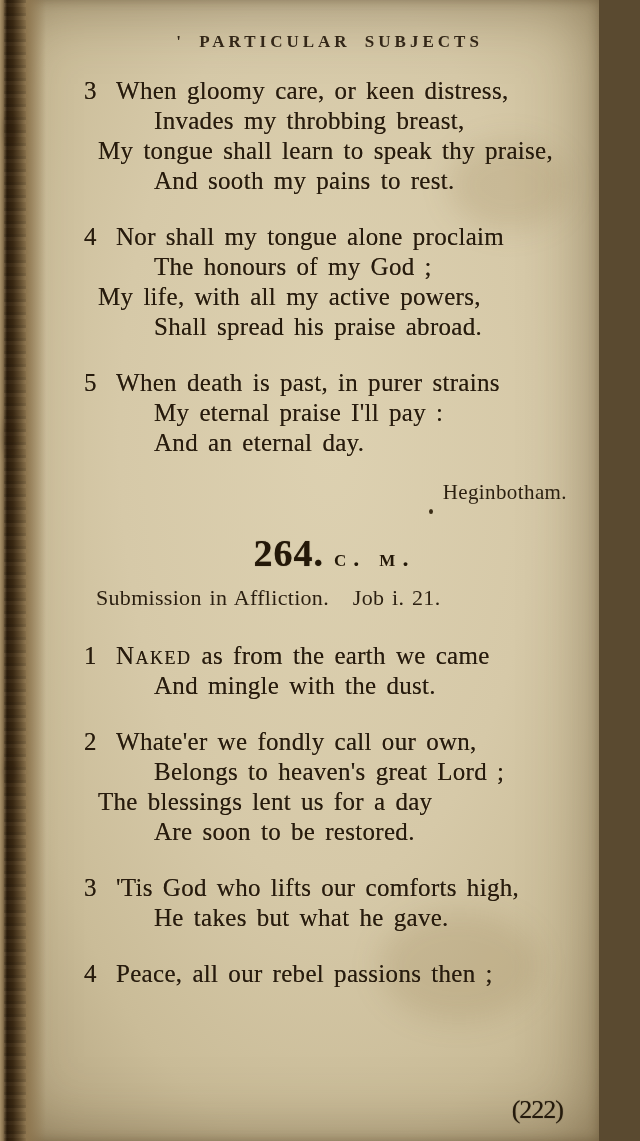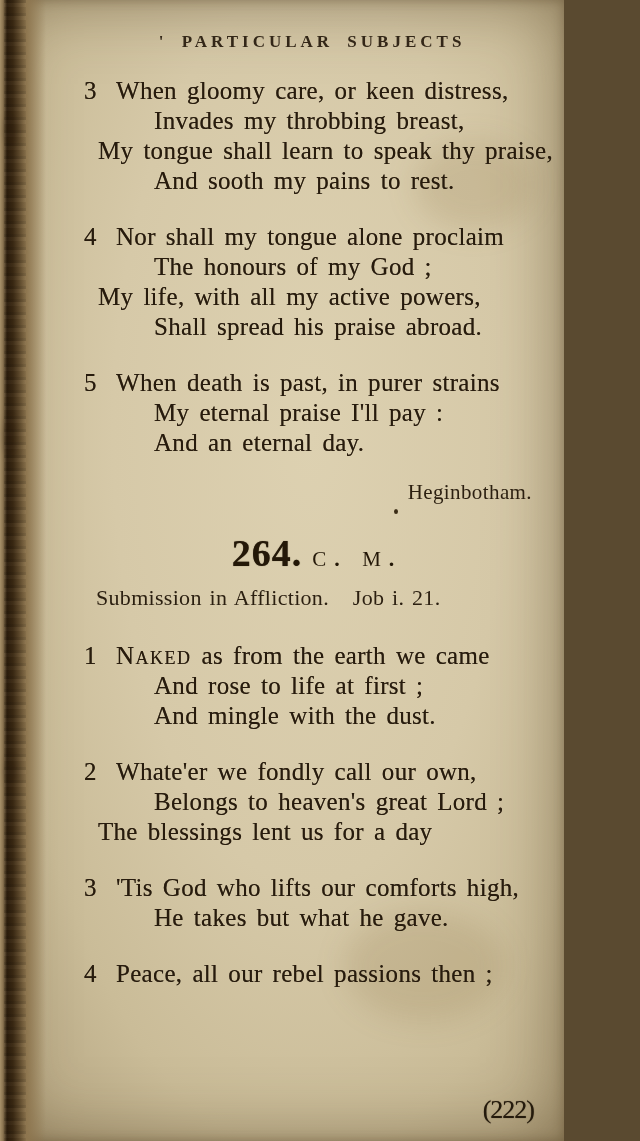--- a/index.html
+++ b/index.html
@@ -6,20 +6,21 @@
   body{
     width:640px;height:1141px;overflow:hidden;
     background:#5a4a30;
     font-family:"Liberation Serif","DejaVu Serif",serif;
   }
   .page{
     position:relative;width:564px;height:1141px;overflow:hidden;
     background:radial-gradient(ellipse at 55% 38%, #ddd1b1 0%, #d6c9a8 45%, #cabc98 72%, #b0a07c 100%);
     box-shadow:inset 0 0 70px rgba(75,55,25,.5), inset 0 0 12px rgba(60,40,15,.35);
     color:#291d0f;
+    padding-left:35px;
   }
   
   .binding{
     position:absolute;left:0;top:0;width:48px;height:100%;
     background:linear-gradient(90deg,
       #a8916a 0px,#8a7350 3px,#2c1d0c 7px,#3b2913 13px,
       #5e492b 19px,#8d754e 26px,rgba(160,140,100,0) 46px);
   }
   .binding::after{
     content:"";position:absolute;left:4px;top:0;width:22px;height:100%;
@@ -52,30 +53,30 @@
 
   .attribution{
     text-align:right;font-size:21px;margin:-4px 6px 6px 0;color:#2b1f10;
     letter-spacing:.4px;
   }
   .ink-speck{position:absolute;width:4px;height:5px;background:#3a2c16;border-radius:50%;
     right:140px;margin-top:-2px;}
 
   .hymn-head{text-align:center;margin:26px 0 10px 0;margin-left:-20px;color:#241808;}
   .hymn-number{font-size:38px;font-weight:bold;letter-spacing:1px;text-shadow:0 0 .8px rgba(30,20,5,.7);}
-  .hymn-meter{font-size:30px;font-variant:small-caps;letter-spacing:7px;margin-left:6px;font-weight:normal;}
+  .hymn-meter{font-size:24px;font-variant:small-caps;letter-spacing:7px;margin-left:6px;font-weight:bold;}
 
   .hymn-subtitle{text-align:left;margin:0 0 30px -20px;font-size:22px;color:#2b1f10;
     letter-spacing:.3px;word-spacing:2px;}
   .hymn-subtitle .sub-right{margin-left:16px;}
 
   .lead{font-variant:small-caps;letter-spacing:1.5px;}
 
   .page-number{
-    position:absolute;right:30px;bottom:16px;font-size:26px;color:#241a0c;
+    position:absolute;right:36px;bottom:16px;font-size:26px;color:#241a0c;
     letter-spacing:-1px;text-shadow:0 0 1px rgba(30,20,5,.6);
   }
 </style>
 </head>
 <body>
 
 <div class="page">
   <div class="binding"></div>
   <div class="blotch b1"></div>
   <div class="blotch b2"></div>
@@ -121,29 +122,29 @@
     <div class="hymn-subtitle">
       <span class="sub-left">Submission in Affliction.</span>
       <span class="sub-right">Job i. 21.</span>
     </div>
 
     <div class="stanza">
       <span class="vnum">1</span>
       <div class="line l1">
         <span class="lead">Naked</span><span> as from the earth we came</span>
       </div>
-      <div class="line l2">And rose to life at first ;</div>
       <div class="line l4">And mingle with the dust.</div>
     </div>
 
     <div class="stanza">
       <span class="vnum">2</span>
       <div class="line l1">Whate'er we fondly call our own,</div>
       <div class="line l2">Belongs to heaven's great Lord ;</div>
       <div class="line l3">The blessings lent us for a day</div>
+      <div class="line l4">Are soon to be restored.</div>
     </div>
 
     <div class="stanza">
       <span class="vnum">3</span>
       <div class="line l1">'Tis God who lifts our comforts high,</div>
       <div class="line l4">He takes but what he gave.</div>
     </div>
 
     <div class="stanza">
       <span class="vnum">4</span>

